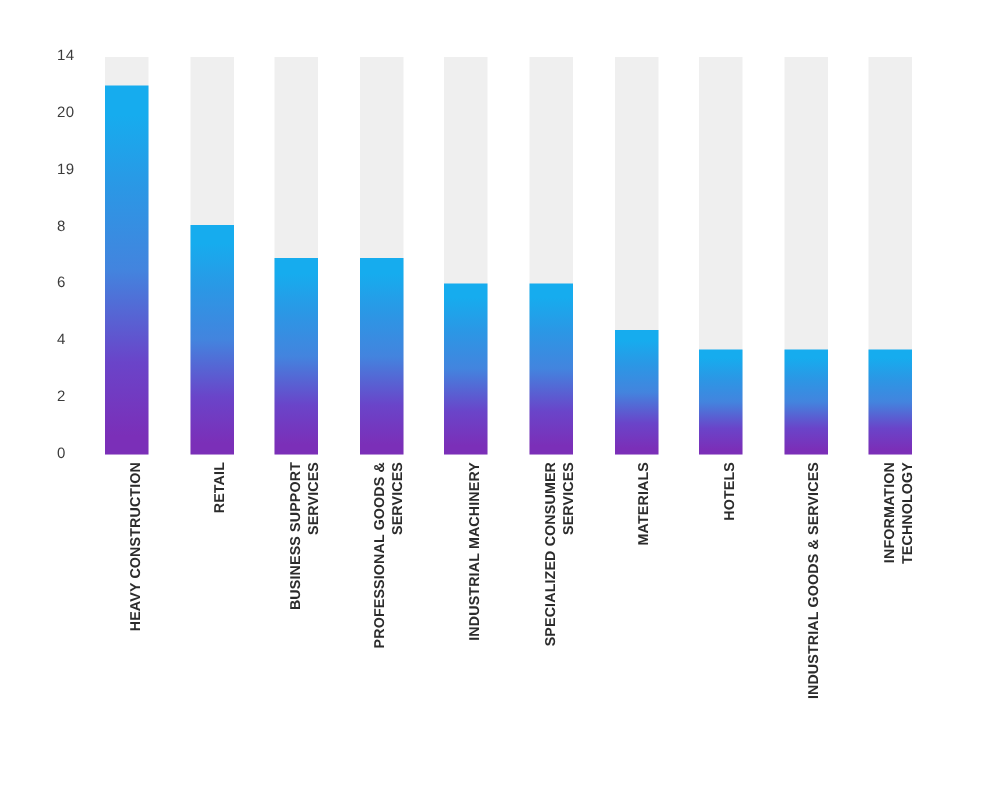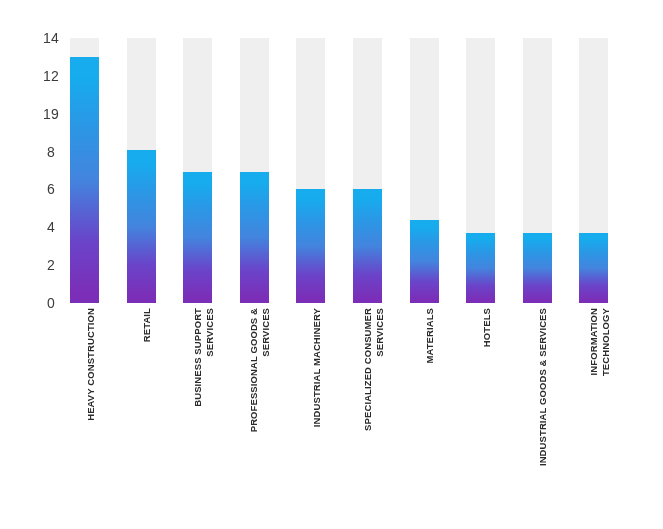--- a/index.html
+++ b/index.html
@@ -30,22 +30,22 @@
     top: 38px;
     width: 550px;
     height: 265px;
   }
 
   
   .y-tick {
     position: absolute;
     right: 0;
     width: 26px;
-    text-align: center;
-    font-size: 14px;
+    text-align: left;
+    font-size: 10px;
     color: #3b3b3b;
     line-height: 1;
     transform: translateY(-50%);
     letter-spacing: 0.2px;
   }
   #y-axis {
     position: absolute;
     left: 36px;
     top: 38px;
     width: 28px;
@@ -119,21 +119,21 @@
 
 <div id="chart-root">
 
   <div id="y-axis">
       <div class="y-tick" style="top: 265px;">0</div>
       <div class="y-tick" style="top: 227.143px;">2</div>
       <div class="y-tick" style="top: 189.286px;">4</div>
       <div class="y-tick" style="top: 151.429px;">6</div>
       <div class="y-tick" style="top: 113.571px;">8</div>
       <div class="y-tick" style="top: 75.7143px;">19</div>
-      <div class="y-tick" style="top: 37.8571px;">12</div>
+      <div class="y-tick" style="top: 37.8571px;">20</div>
       <div class="y-tick" style="top: 0px;">14</div>
     </div>
 
   <div id="plot-area">
       <div class="bar-group" style="left: 0px; height: 265px;">
         <div class="bar-track" style="background: rgb(239, 239, 239);"></div>
         <div class="bar-fill" style="height: 246.071px; background: linear-gradient(to top, rgb(123, 47, 184) 0%, rgb(123, 47, 184) 5%, rgb(106, 68, 201) 25%, rgb(67, 132, 222) 50%, rgb(43, 151, 229) 72%, rgb(22, 172, 238) 92%, rgb(22, 172, 238) 100%);"></div>
       </div>
       <div class="bar-group" style="left: 56.6px; height: 265px;">
         <div class="bar-track" style="background: rgb(239, 239, 239);"></div>

